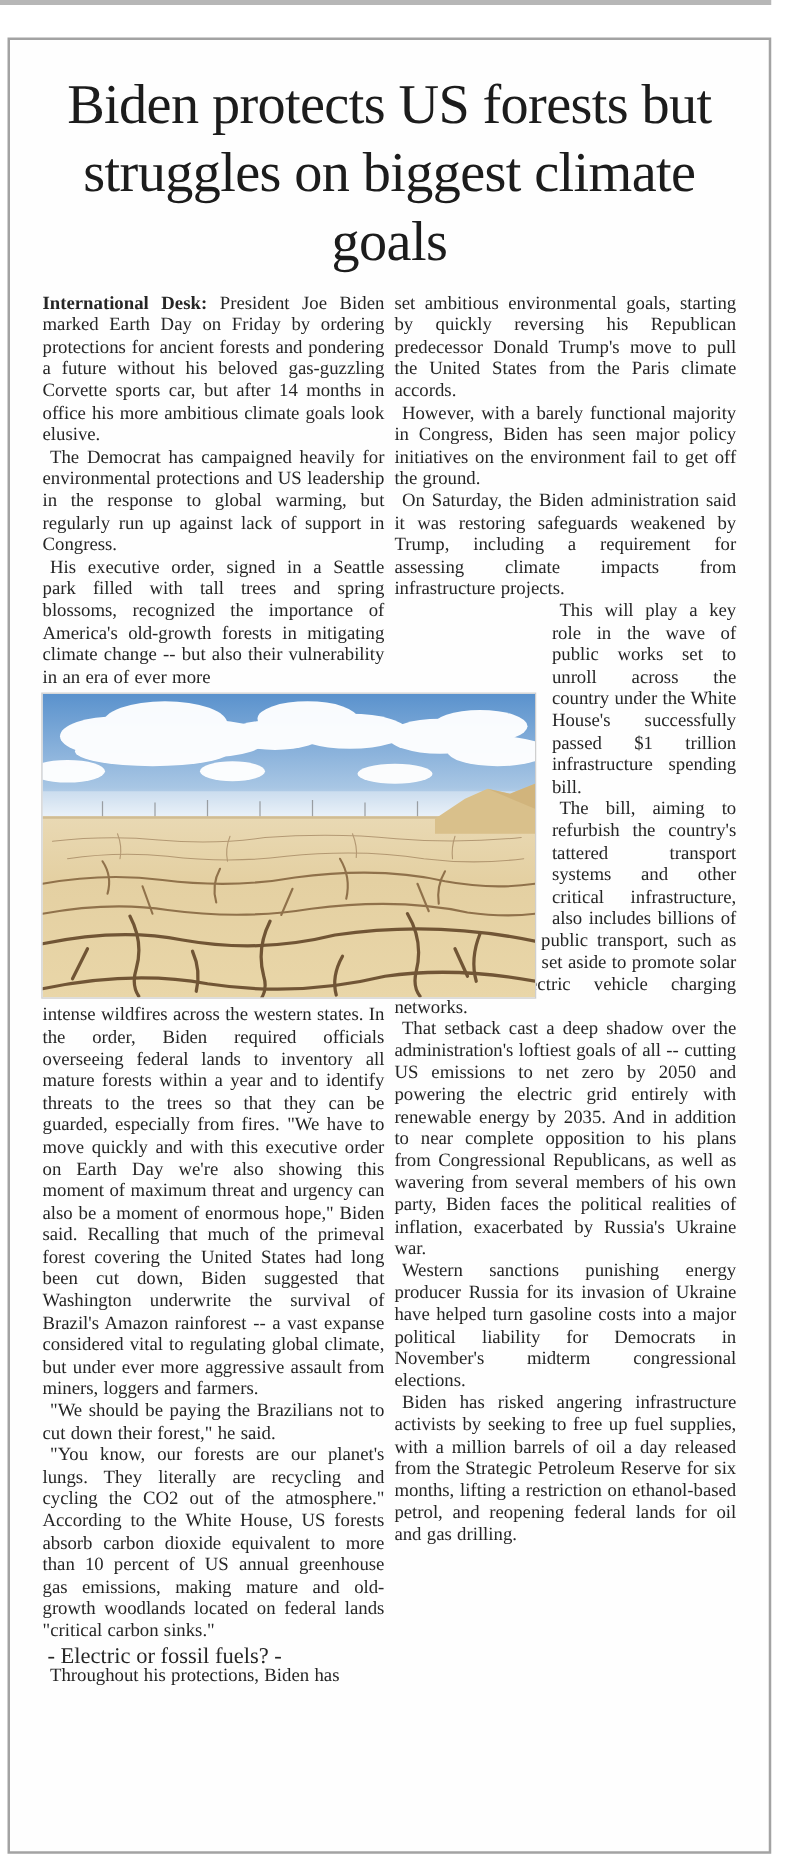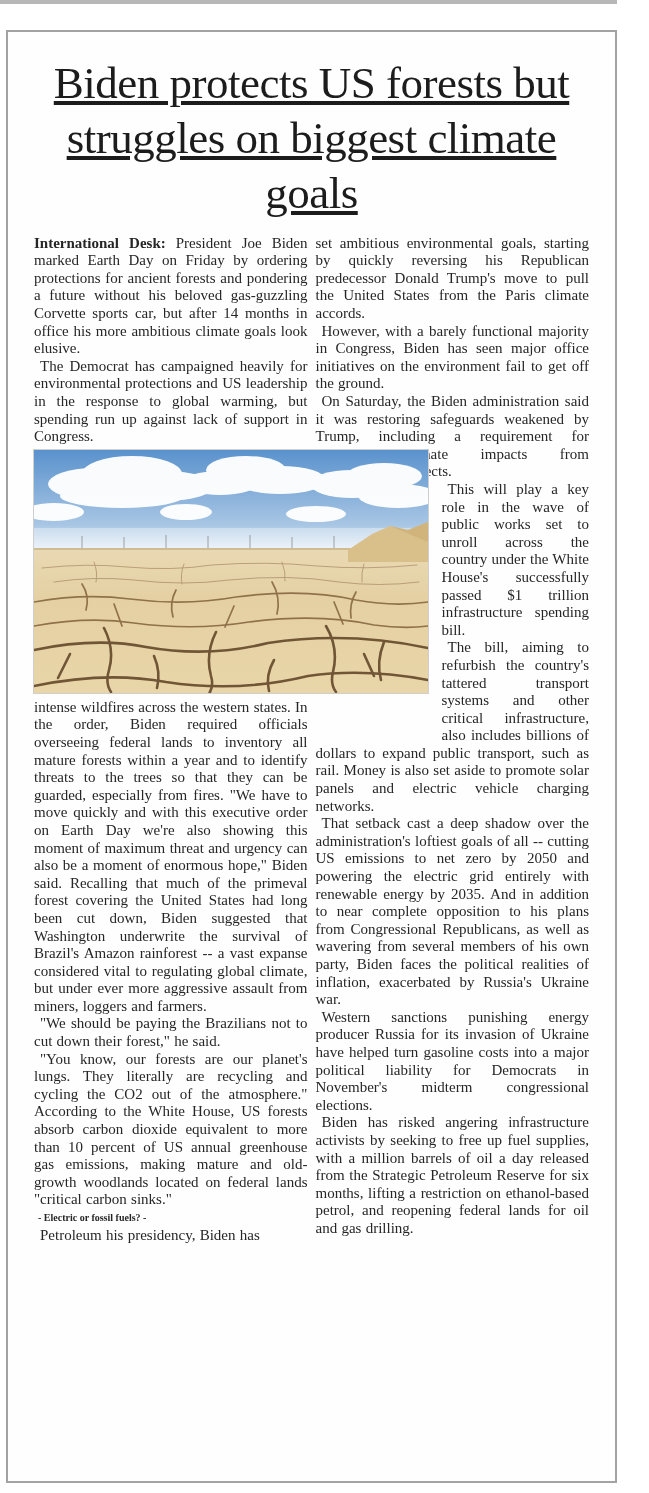--- a/index.html
+++ b/index.html
@@ -24,21 +24,20 @@
     overflow:hidden;
   }
   .headline{
     margin:24px 10px 14px 10px;
     font-size:45px;
     line-height:1.22;
     font-weight:400;
     text-align:center;
     color:var(--headline-ink,#1c1c1c);
     letter-spacing:-0.5px;
-    text-decoration:underline;
   }
   .columns{
     display:flex;
     gap:8px;
     padding:0 26px;
   }
   .col{
     flex:1 1 0;
     min-width:0;
   }
@@ -46,23 +45,23 @@
     margin:0;
     font-size:15px;
     line-height:17.6px;
     text-align:justify;
     word-spacing:0.5px;
   }
   .para.indent{text-indent:6px;}
   .lead-label{font-weight:bold;}
   .subhead{
     margin:0;
-    font-size:10px;
+    font-size:18px;
     line-height:18px;
-    font-weight:bold;
+    font-weight:normal;
     text-indent:4px;
   }
   .photo-wrap{
     width:394px;
     height:243px;
     margin:4px 0 6px 0;
     position:relative;
     z-index:2;
     outline:1px solid #cfcfcf;
     background:#dfe8f0;
@@ -81,21 +80,22 @@
 <div class="top-rule"></div>
 
 <div class="article-box">
 
   <h1 class="headline">Biden protects US forests but struggles on biggest climate goals</h1>
 
   <div class="columns">
 
     <div class="col">
       <p class="para"><span class="lead-label">International Desk:</span> <span>President Joe Biden marked Earth Day on Friday by ordering protections for ancient forests and pondering a future without his beloved gas-guzzling Corvette sports car, but after 14 months in office his more ambitious climate goals look elusive.</span></p>
-      <p class="para indent">The Democrat has campaigned heavily for environmental protections and US leadership in the response to global warming, but spending run up against lack of support in Congress.</p>
+      <p class="para indent">The Democrat has campaigned heavily for environmental protections and US leadership in the response to global warming, but regularly run up against lack of support in Congress.</p>
+      <p class="para indent">His executive order, signed in a Seattle park filled with tall trees and spring blossoms, recognized the importance of America's old-growth forests in mitigating climate change -- but also their vulnerability in an era of ever more</p>
 
       <div class="photo-wrap">
         <svg width="394" height="243" viewBox="0 0 394 243" xmlns="http://www.w3.org/2000/svg">
           <defs>
             <linearGradient id="skyG" x1="0" y1="0" x2="0" y2="1">
               <stop offset="0" style="stop-color:var(--sky-top,#5a92cd)"></stop>
               <stop offset="0.75" style="stop-color:#a8c6e4"></stop>
               <stop offset="1" style="stop-color:var(--sky-horizon,#e4edf6)"></stop>
             </linearGradient>
             <linearGradient id="groundG" x1="0" y1="0" x2="0" y2="1">
@@ -173,26 +173,26 @@
             <path d="M36,204 l-12,24"></path>
               <path d="M330,204 l10,22"></path>
           </g>
         </svg>
       </div>
 
       <p class="para">intense wildfires across the western states. In the order, Biden required officials overseeing federal lands to inventory all mature forests within a year and to identify threats to the trees so that they can be guarded, especially from fires. "We have to move quickly and with this executive order on Earth Day we're also showing this moment of maximum threat and urgency can also be a moment of enormous hope," Biden said. Recalling that much of the primeval forest covering the United States had long been cut down, Biden suggested that Washington underwrite the survival of Brazil's Amazon rainforest -- a vast expanse considered vital to regulating global climate, but under ever more aggressive assault from miners, loggers and farmers.</p>
       <p class="para indent">"We should be paying the Brazilians not to cut down their forest," he said.</p>
       <p class="para indent">"You know, our forests are our planet's lungs. They literally are recycling and cycling the CO2 out of the atmosphere." According to the White House, US forests absorb carbon dioxide equivalent to more than 10 percent of US annual greenhouse gas emissions, making mature and old-growth woodlands located on federal lands "critical carbon sinks."</p>
       <p class="subhead">- Electric or fossil fuels? -</p>
-      <p class="para indent">Petroleum his presidency, Biden has</p>
+      <p class="para indent">Throughout his protections, Biden has</p>
     </div>
 
     <div class="col">
       <p class="para">set ambitious environmental goals, starting by quickly reversing his Republican predecessor Donald Trump's move to pull the United States from the Paris climate accords.</p>
-      <p class="para indent">However, with a barely functional majority in Congress, Biden has seen major office initiatives on the environment fail to get off the ground.</p>
+      <p class="para indent">However, with a barely functional majority in Congress, Biden has seen major policy initiatives on the environment fail to get off the ground.</p>
       <p class="para indent">On Saturday, the Biden administration said it was restoring safeguards weakened by Trump, including a requirement for assessing climate impacts from infrastructure projects.</p>
       <div class="photo-intrusion"></div>
       <p class="para indent">This will play a key role in the wave of public works set to unroll across the country under the White House's successfully passed $1 trillion infrastructure spending bill.</p>
       <p class="para indent">The bill, aiming to refurbish the country's tattered transport systems and other critical infrastructure, also includes billions of dollars to expand public transport, such as rail. Money is also set aside to promote solar panels and electric vehicle charging networks.</p>
       <p class="para indent">That setback cast a deep shadow over the administration's loftiest goals of all -- cutting US emissions to net zero by 2050 and powering the electric grid entirely with renewable energy by 2035.  And in addition to near complete opposition to his plans from Congressional Republicans, as well as wavering from several members of his own party, Biden faces the political realities of inflation, exacerbated by Russia's Ukraine war.</p>
       <p class="para indent">Western sanctions punishing energy producer Russia for its invasion of Ukraine have helped turn gasoline costs into a major political liability for Democrats in November's midterm congressional elections.</p>
       <p class="para indent">Biden has risked angering infrastructure activists by seeking to free up fuel supplies, with a million barrels of oil a day released from the Strategic Petroleum Reserve for six months, lifting a restriction on ethanol-based petrol, and reopening federal lands for oil and gas drilling.</p>
     </div>
 
   </div>

